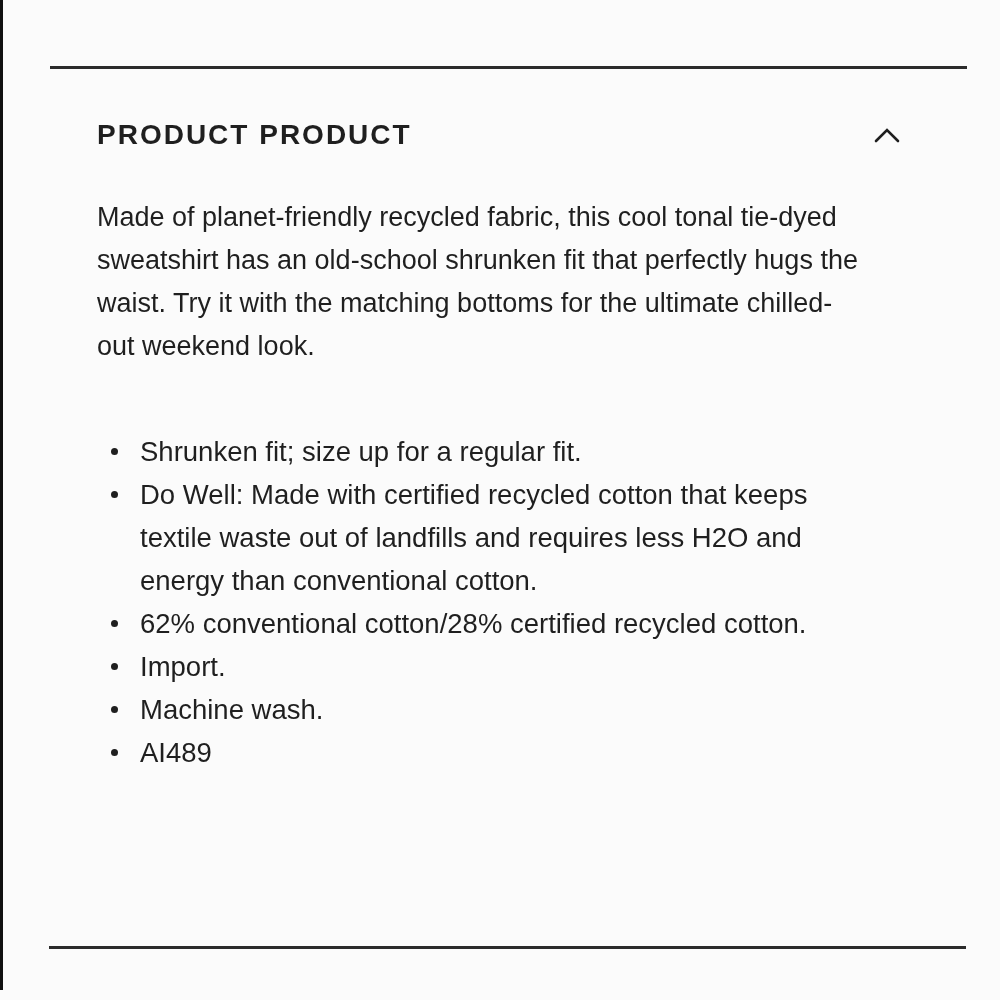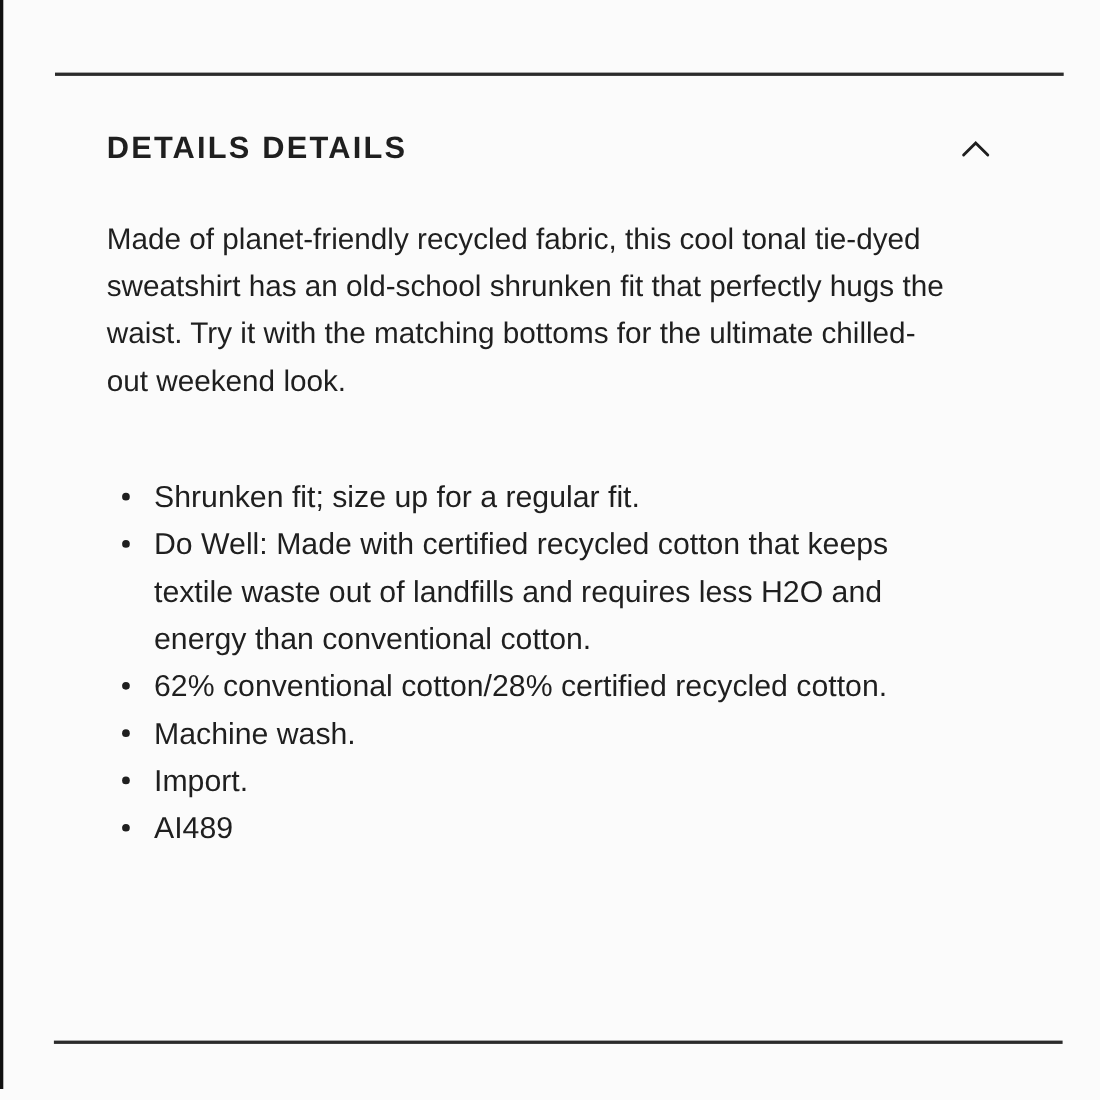--- a/index.html
+++ b/index.html
@@ -99,34 +99,34 @@
 </head>
 <body>
 
 <div class="viewport">
 
   <div class="left-edge-line"></div>
 
   <div class="rule rule-top"></div>
 
   <div class="section-header">
-    <h2 class="section-title">DETAILS DETAILS</h2>
+    <h2 class="section-title">PRODUCT PRODUCT</h2>
     <span class="chevron">
       <svg width="26" height="18" viewBox="0 0 26 18" aria-hidden="true">
         <polyline points="2,15 13,4 24,15" fill="none" stroke="#1f1f1f" stroke-width="2.6" stroke-linecap="round" stroke-linejoin="miter"></polyline>
       </svg>
     </span>
   </div>
 
   <p class="description">Made of planet-friendly recycled fabric, this cool tonal tie-dyed sweatshirt has an old-school shrunken fit that perfectly hugs the waist. Try it with the matching bottoms for the ultimate chilled-out weekend look.</p>
 
   <ul class="details-list">
     <li>Shrunken fit; size up for a regular fit.</li>
     <li>Do Well: Made with certified recycled cotton that keeps textile waste out of landfills and requires less H2O and energy than conventional cotton.</li>
     <li>62% conventional cotton/28% certified recycled cotton.</li>
+    <li>Import.</li>
     <li>Machine wash.</li>
-    <li>Import.</li>
     <li>AI489</li>
   </ul>
 
   <div class="rule rule-bottom"></div>
 
 </div>
 
 </body></html>

